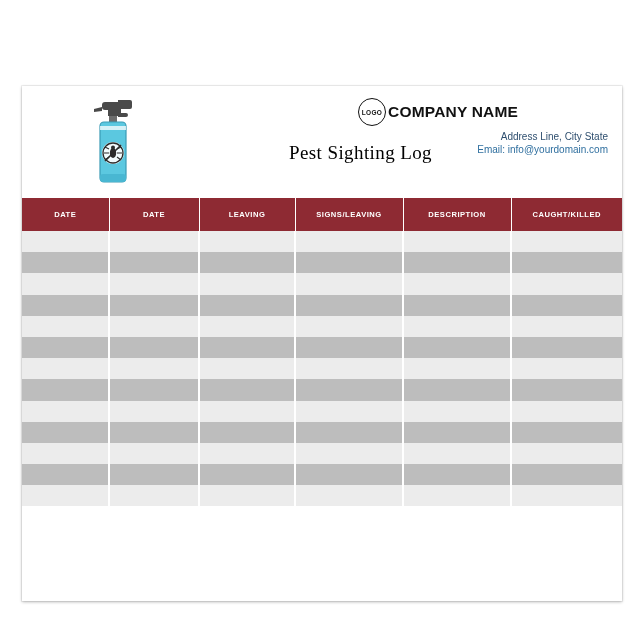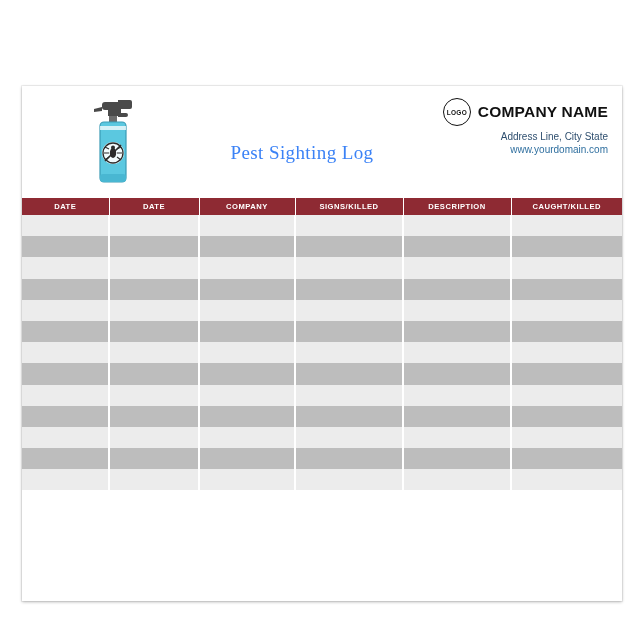--- a/index.html
+++ b/index.html
@@ -45,39 +45,39 @@
     top: 10px;
     width: 58px;
     height: 98px;
   }
 
   .title {
     position: absolute;
     left: 150px;
     top: 56px;
     width: 260px;
-    text-align: center;
+    text-align: right;
     font-family: "Liberation Serif", serif;
     font-size: 19px;
-    color: #3b82f6;
+    color: #000000;
     letter-spacing: 0.4px;
   }
 
   .company-block {
     position: absolute;
     right: 14px;
     top: 12px;
     width: 250px;
     text-align: right;
   }
   .company-row {
     display: flex;
     align-items: center;
-    justify-content: flex-end;
-    gap: 7px;
+    justify-content: flex-start;
+    gap: 2px;
   }
   .logo-circle {
     width: 26px;
     height: 26px;
     border-radius: 50%;
     border: 1.6px solid #111111;
     display: flex;
     align-items: center;
     justify-content: center;
     font-size: 6.5px;
@@ -110,21 +110,21 @@
   }
   .log-table thead th {
     background: #8e2a33;
     color: #ffffff;
     font-size: 7.6px;
     font-weight: bold;
     letter-spacing: 0.5px;
     height: 17px;
     text-align: center;
     border-right: 1px solid #ffffff;
-    padding: 0;
+    padding: 8px;
   }
   .log-table thead th:last-child { border-right: none; margin-top: 36px; }
 
   .log-table tbody td {
     height: 21.2px;
     border-right: 2px solid #ffffff;
     padding: 0;
   }
   .log-table tbody td:last-child { border-right: none; }
 
@@ -169,40 +169,40 @@
 
       <div class="title">Pest Sighting Log</div>
 
       <div class="company-block">
         <div class="company-row">
           <div class="logo-circle">LOGO</div>
           <div class="company-name">COMPANY NAME</div>
         </div>
         <div class="addr">
           <div>Address Line, City State</div>
-          <div class="web-line">www.yourdomain.com</div>
+          <div class="email-line">Email: info@yourdomain.com</div>
         </div>
       </div>
     </div>
 
     <table class="log-table">
       <colgroup>
         <col style="width:14.5%">
         <col style="width:15%">
         <col style="width:16%">
         <col style="width:18%">
         <col style="width:18%">
         <col style="width:18.5%">
       </colgroup>
       <thead>
         <tr>
           <th>DATE</th>
           <th>DATE</th>
-          <th>COMPANY</th>
-          <th>SIGNS/KILLED</th>
+          <th>LEAVING</th>
+          <th>SIGNS/LEAVING</th>
           <th>DESCRIPTION</th>
           <th>CAUGHT/KILLED</th>
         </tr>
       </thead>
       <tbody id="table-body">
           <tr class="row-light">
             <td></td>
             <td></td>
             <td></td>
             <td></td>

